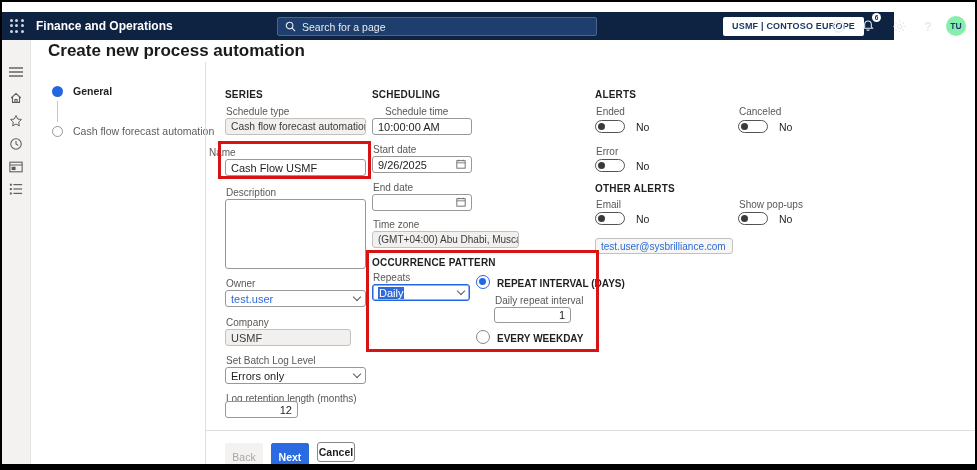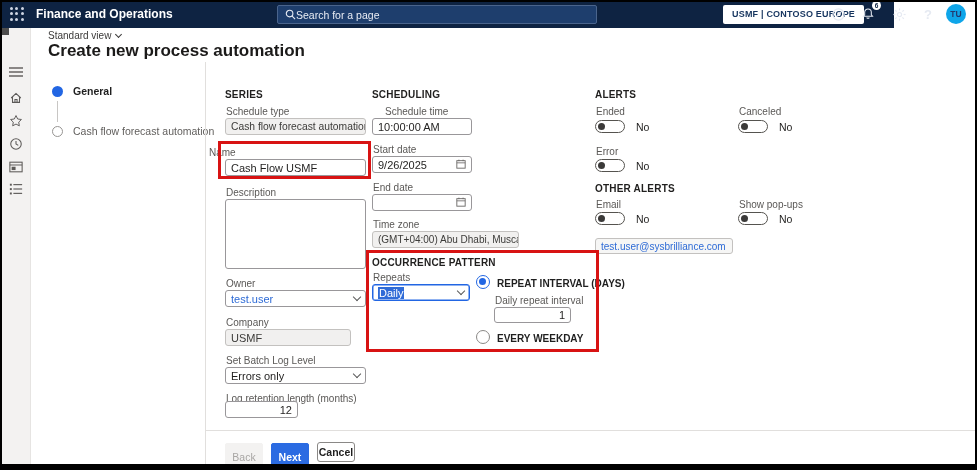--- a/index.html
+++ b/index.html
@@ -2,31 +2,31 @@
 <html><head>
 <meta charset="utf-8">
 <style>
   * { margin:0; padding:0; box-sizing:border-box; }
   html,body { background:#ffffff; }
   body { font-family:"Liberation Sans", sans-serif; }
   #frame { position:relative; width:977px; height:470px; background:#fff; overflow:hidden; }
   #frame-border { position:absolute; inset:0; border:2px solid #000; border-bottom:6px solid #000; pointer-events:none; z-index:50; }
 
   
-  .topbar { position:absolute; left:0; top:0; width:894px; height:28px; background:#0e2342; z-index:5; }
+  .topbar { position:absolute; left:0; top:12px; width:894px; height:28px; background:#0e2342; z-index:5; }
   .waffle { position:absolute; left:10px; top:7px; width:14px; height:14px; display:grid; grid-template-columns:repeat(3,1fr); gap:2px; }
   .waffle i { width:3px; height:3px; background:#cfd6e4; border-radius:50%; }
   .appname { position:absolute; left:36px; top:0; height:28px; line-height:28px; color:#fff; font-size:12px; font-weight:700; }
-  .searchbox { position:absolute; left:277px; top:5px; width:320px; height:19px; background:#1e3e6d; border:1px solid #4a648c; border-radius:2px; display:flex; align-items:center; padding:0 7px; gap:0; }
+  .searchbox { position:absolute; left:277px; top:5px; width:320px; height:19px; background:#1e3e6d; border:1px solid #4a648c; border-radius:2px; display:flex; align-items:center; padding:0 7px; gap:6px; }
   .searchbox .stext { color:#e8ecf4; font-size:10.5px; }
   .envbtn { position:absolute; left:723px; top:5px; height:19px; padding:0 9px; background:#fff; border-radius:2px; color:#16355f; font-size:9px; font-weight:700; line-height:19px; letter-spacing:.2px; }
   .hicon { position:absolute; top:4px; width:20px; height:20px; display:flex; align-items:center; justify-content:center; color:#e6eaf2; }
   .helpq { font-size:13px; font-weight:700; color:#e6eaf2; }
   .badge { position:absolute; right:-3px; top:-3px; min-width:9px; height:9px; background:#fff; border-radius:50%; color:#0e2342; font-size:6.5px; font-weight:700; line-height:9px; text-align:center; }
-  .avatar { position:absolute; left:946px; top:4px; width:20px; height:20px; border-radius:50%; background:#0ea5e9; color:#23396f; font-size:8.5px; font-weight:700; display:flex; align-items:center; justify-content:center; }
+  .avatar { position:absolute; left:946px; top:4px; width:20px; height:20px; border-radius:50%; background:#86efac; color:#23396f; font-size:8.5px; font-weight:700; display:flex; align-items:center; justify-content:center; }
 
   
   .rail { position:absolute; left:0; top:28px; width:31px; height:436px; background:#f3f2f1; border-right:1px solid #e6e4e2; z-index:3; }
   .rail-notch { position:absolute; left:0; top:0; width:9px; height:7px; background:#4d4d4d; }
   .ricon { position:absolute; left:8px; width:15px; height:15px; color:#5c5a58; display:flex; align-items:center; justify-content:center; }
 
   
   .viewrow { position:absolute; left:48px; top:30px; display:flex; align-items:center; gap:5px; }
   .viewlbl { font-size:10px; color:#3b3a39; }
   .pagetitle { position:absolute; left:48px; top:41px; font-size:17px; font-weight:700; color:#1b1a19; }

